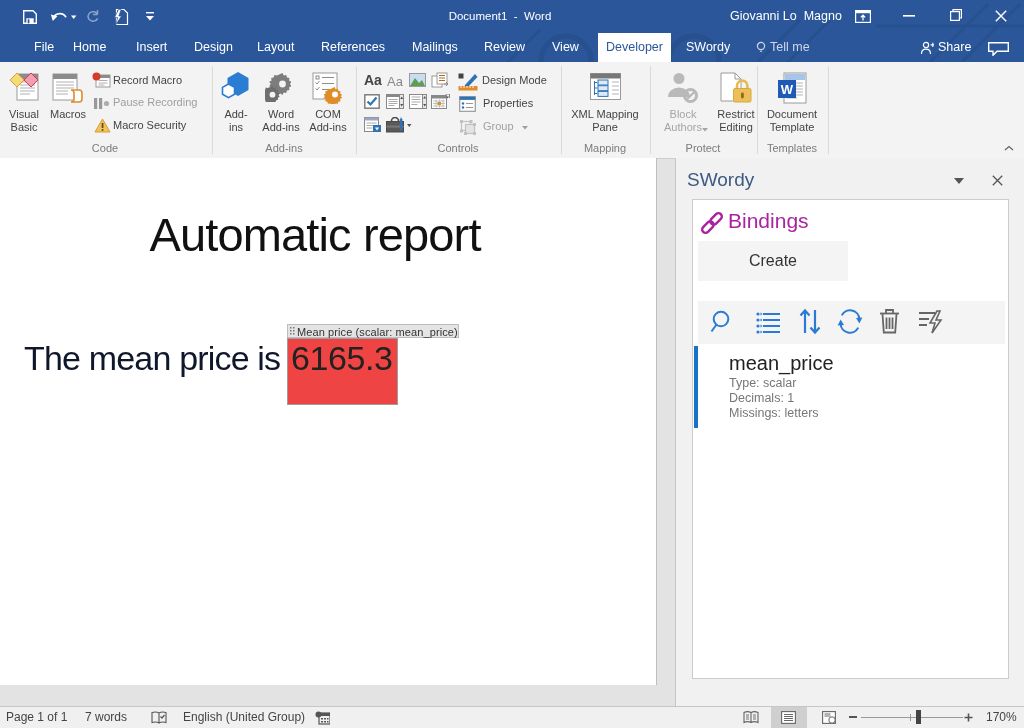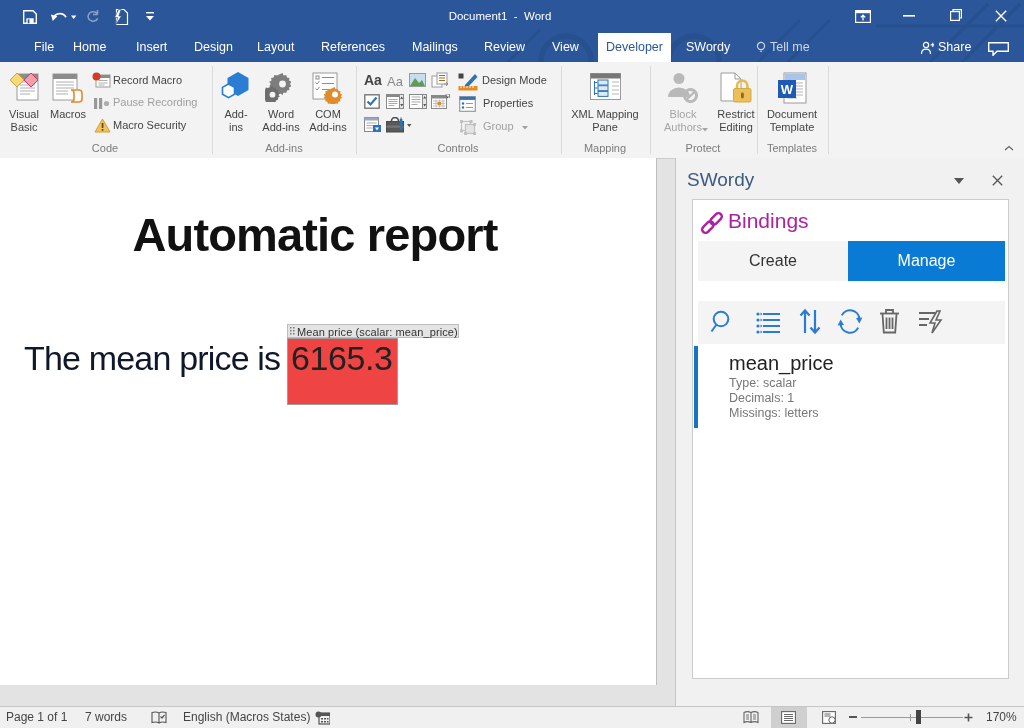--- a/index.html
+++ b/index.html
@@ -54,20 +54,21 @@
     </svg>
   <svg class="abs" style="left:112px;top:8px" width="17" height="18" viewBox="0 0 17 18">
       <path fill="none" stroke="#fff" stroke-width="1.2" d="M4.5 1.5 H12 L15.5 5 V16.5 H4.5 Z"></path>
       <path d="M6.5 1.5 L2.5 9.5 L5.5 9.5 L4 16.5 L9.5 8 L6.8 8 L9.2 1.5 Z" fill="#fff" stroke="#2b579a" stroke-width="0.7"></path>
     </svg>
   <svg class="abs" style="left:145px;top:12px" width="10" height="9" viewBox="0 0 10 9">
       <rect x="1" y="0" width="8" height="1.4" fill="#fff"></rect>
       <path d="M1 4 l8 0 -4 4.5 z" fill="#fff"></path>
     </svg>
   <div class="abs" style="left:-12px;top:0;width:1024px;text-align:center;font-size:11.5px;line-height:32px;color:#fff;">Document1&nbsp; -&nbsp; Word</div>
+  <div class="abs" style="left:730px;top:0;font-size:12.5px;line-height:32px;color:#fff;">Giovanni Lo&nbsp; Magno</div>
   <svg class="abs" style="left:855px;top:10px" width="16" height="13" viewBox="0 0 16 13">
       <rect x="0.6" y="0.6" width="14.8" height="11.8" fill="none" stroke="#fff" stroke-width="1.2"></rect>
       <rect x="0.6" y="0.6" width="14.8" height="2.6" fill="#fff"></rect>
       <path d="M8 10.5 L8 5.2 M5.8 7.4 L8 5.2 L10.2 7.4" stroke="#fff" stroke-width="1.3" fill="none"></path>
     </svg>
   <svg class="abs" style="left:903px;top:15px" width="12" height="2" viewBox="0 0 12 2">
       <rect width="12" height="1.6" fill="#fff"></rect>
     </svg>
   <svg class="abs" style="left:950px;top:9px" width="12" height="12" viewBox="0 0 12 12">
       <rect x="0.6" y="2.6" width="8.8" height="8.8" fill="none" stroke="#fff" stroke-width="1.2"></rect>
@@ -318,21 +319,21 @@
     <rect x="8" y="2" width="20" height="6" fill="#a9c4e9"></rect>
     <path d="M10 11 h16 M10 14 h16 M10 17 h16 M10 20 h16 M10 23 h16 M10 26 h10" stroke="#b5b5b5"></path>
     <rect x="1" y="8" width="18" height="18" fill="#1f5bb5"></rect>
     <text x="10" y="22" font-size="13" font-weight="bold" fill="#fff" text-anchor="middle" font-family="Liberation Sans">W</text>
   </svg>
   <div class="biglabel" style="left:762px;top:46px;width:60px;">Document<br>Template</div>
 </div>
 <div class="abs" id="page"></div>
 <div class="abs" id="docshadow"></div>
 <div class="abs" style="left:0;top:158px;width:656px;height:527px;overflow:hidden;">
-  <div class="abs" style="left:0;top:49px;width:630px;text-align:center;font-weight:bold;font-size:47px;letter-spacing:-0.85px;color:#111;font-family:'Liberation Sans',sans-serif;">Automatic report</div>
+  <div class="abs" style="left:0;top:49px;width:630px;text-align:center;font-weight:normal;font-size:47px;letter-spacing:-0.85px;color:#111;font-family:'Liberation Sans',sans-serif;">Automatic report</div>
   <div class="abs" style="left:24px;top:181px;font-size:34px;letter-spacing:-0.82px;color:#0f172a;">The mean price is</div>
 </div>
 
 <div class="abs" style="left:287px;top:324px;width:172px;height:14px;background:#e4e4e4;border:1px solid #bdbdbd;box-sizing:border-box;">
   <svg class="abs" style="left:2px;top:2px" width="5" height="9">
       <g fill="#777">
         <rect x="0" y="0" width="1.5" height="1.5"></rect>
         <rect x="3" y="0" width="1.5" height="1.5"></rect>
         <rect x="0" y="3" width="1.5" height="1.5"></rect>
         <rect x="3" y="3" width="1.5" height="1.5"></rect>
@@ -356,21 +357,20 @@
     </svg>
   <div id="panel">
     <svg class="abs" style="left:7px;top:11px" width="24" height="24" viewBox="0 0 24 24">
         <g transform="rotate(-45 12 12)" fill="none" stroke="#ab22a0" stroke-width="2.4">
           <rect x="-0.5" y="8.6" width="13.4" height="6.8" rx="3.4"></rect>
           <rect x="11.1" y="8.6" width="13.4" height="6.8" rx="3.4"></rect>
         </g>
       </svg>
     <div class="abs" style="left:35px;top:9px;font-size:21px;color:#ab22a0;">Bindings</div>
     <div class="abs" style="left:5px;top:41px;width:150px;height:40px;background:#f4f4f4;color:#333;font-size:16px;text-align:center;line-height:40px;">Create</div>
-    <div class="abs" style="left:155px;top:41px;width:157px;height:40px;background:#0a7bd4;color:#fff;font-size:16px;text-align:center;line-height:40px;">Manage</div>
     <div class="abs" style="left:5px;top:101px;width:307px;height:43px;background:#f4f4f4;"></div>
     <svg class="abs" style="left:17px;top:109px" width="25" height="26" viewBox="0 0 25 26">
         <circle cx="11" cy="10" r="7.3" fill="none" stroke="#2b7bd4" stroke-width="2"></circle>
         <path d="M6.5 15.5 L1.5 22.5" stroke="#2b7bd4" stroke-width="2"></path>
       </svg>
     <svg class="abs" style="left:62px;top:110px" width="26" height="24" viewBox="0 0 26 24">
         <g stroke="#2b7bd4" stroke-width="2">
           <path d="M8 4 h17 M8 10 h17 M8 16 h17 M8 22 h17"></path>
         </g>
         <g fill="#2b7bd4">
@@ -416,21 +416,21 @@
   </div>
 </div>
 
 <div class="abs" id="status">
   <div class="abs" style="left:6px;top:3px;">Page 1 of 1</div>
   <div class="abs" style="left:85px;top:3px;">7 words</div>
   <svg class="abs" style="left:151px;top:4px" width="16" height="14" viewBox="0 0 16 14">
       <path d="M8 2 C6 0.8 3.5 0.8 1 1.6 V11.6 C3.5 10.8 6 10.8 8 12 C10 10.8 12.5 10.8 15 11.6 V1.6 C12.5 0.8 10 0.8 8 2 Z M8 2 V12" fill="none" stroke="#555" stroke-width="1.1"></path>
       <path d="M9.5 5.5 l1.5 1.5 2.5-3" stroke="#555" stroke-width="1.2" fill="none"></path>
     </svg>
-  <div class="abs" style="left:183px;top:3px;">English (Macros States)</div>
+  <div class="abs" style="left:183px;top:3px;">English (United Group)</div>
   <svg class="abs" style="left:315px;top:4px" width="15" height="14" viewBox="0 0 15 14">
       <rect x="4" y="2" width="11" height="11" fill="none" stroke="#555" stroke-width="1.2"></rect>
       <rect x="4" y="2" width="11" height="3" fill="#555"></rect>
       <g fill="#555">
         <rect x="6" y="7" width="2" height="1.5"></rect>
         <rect x="9" y="7" width="2" height="1.5"></rect>
         <rect x="12" y="7" width="1.5" height="1.5"></rect>
         <rect x="6" y="10" width="2" height="1.5"></rect>
         <rect x="9" y="10" width="2" height="1.5"></rect>
         <rect x="12" y="10" width="1.5" height="1.5"></rect>

